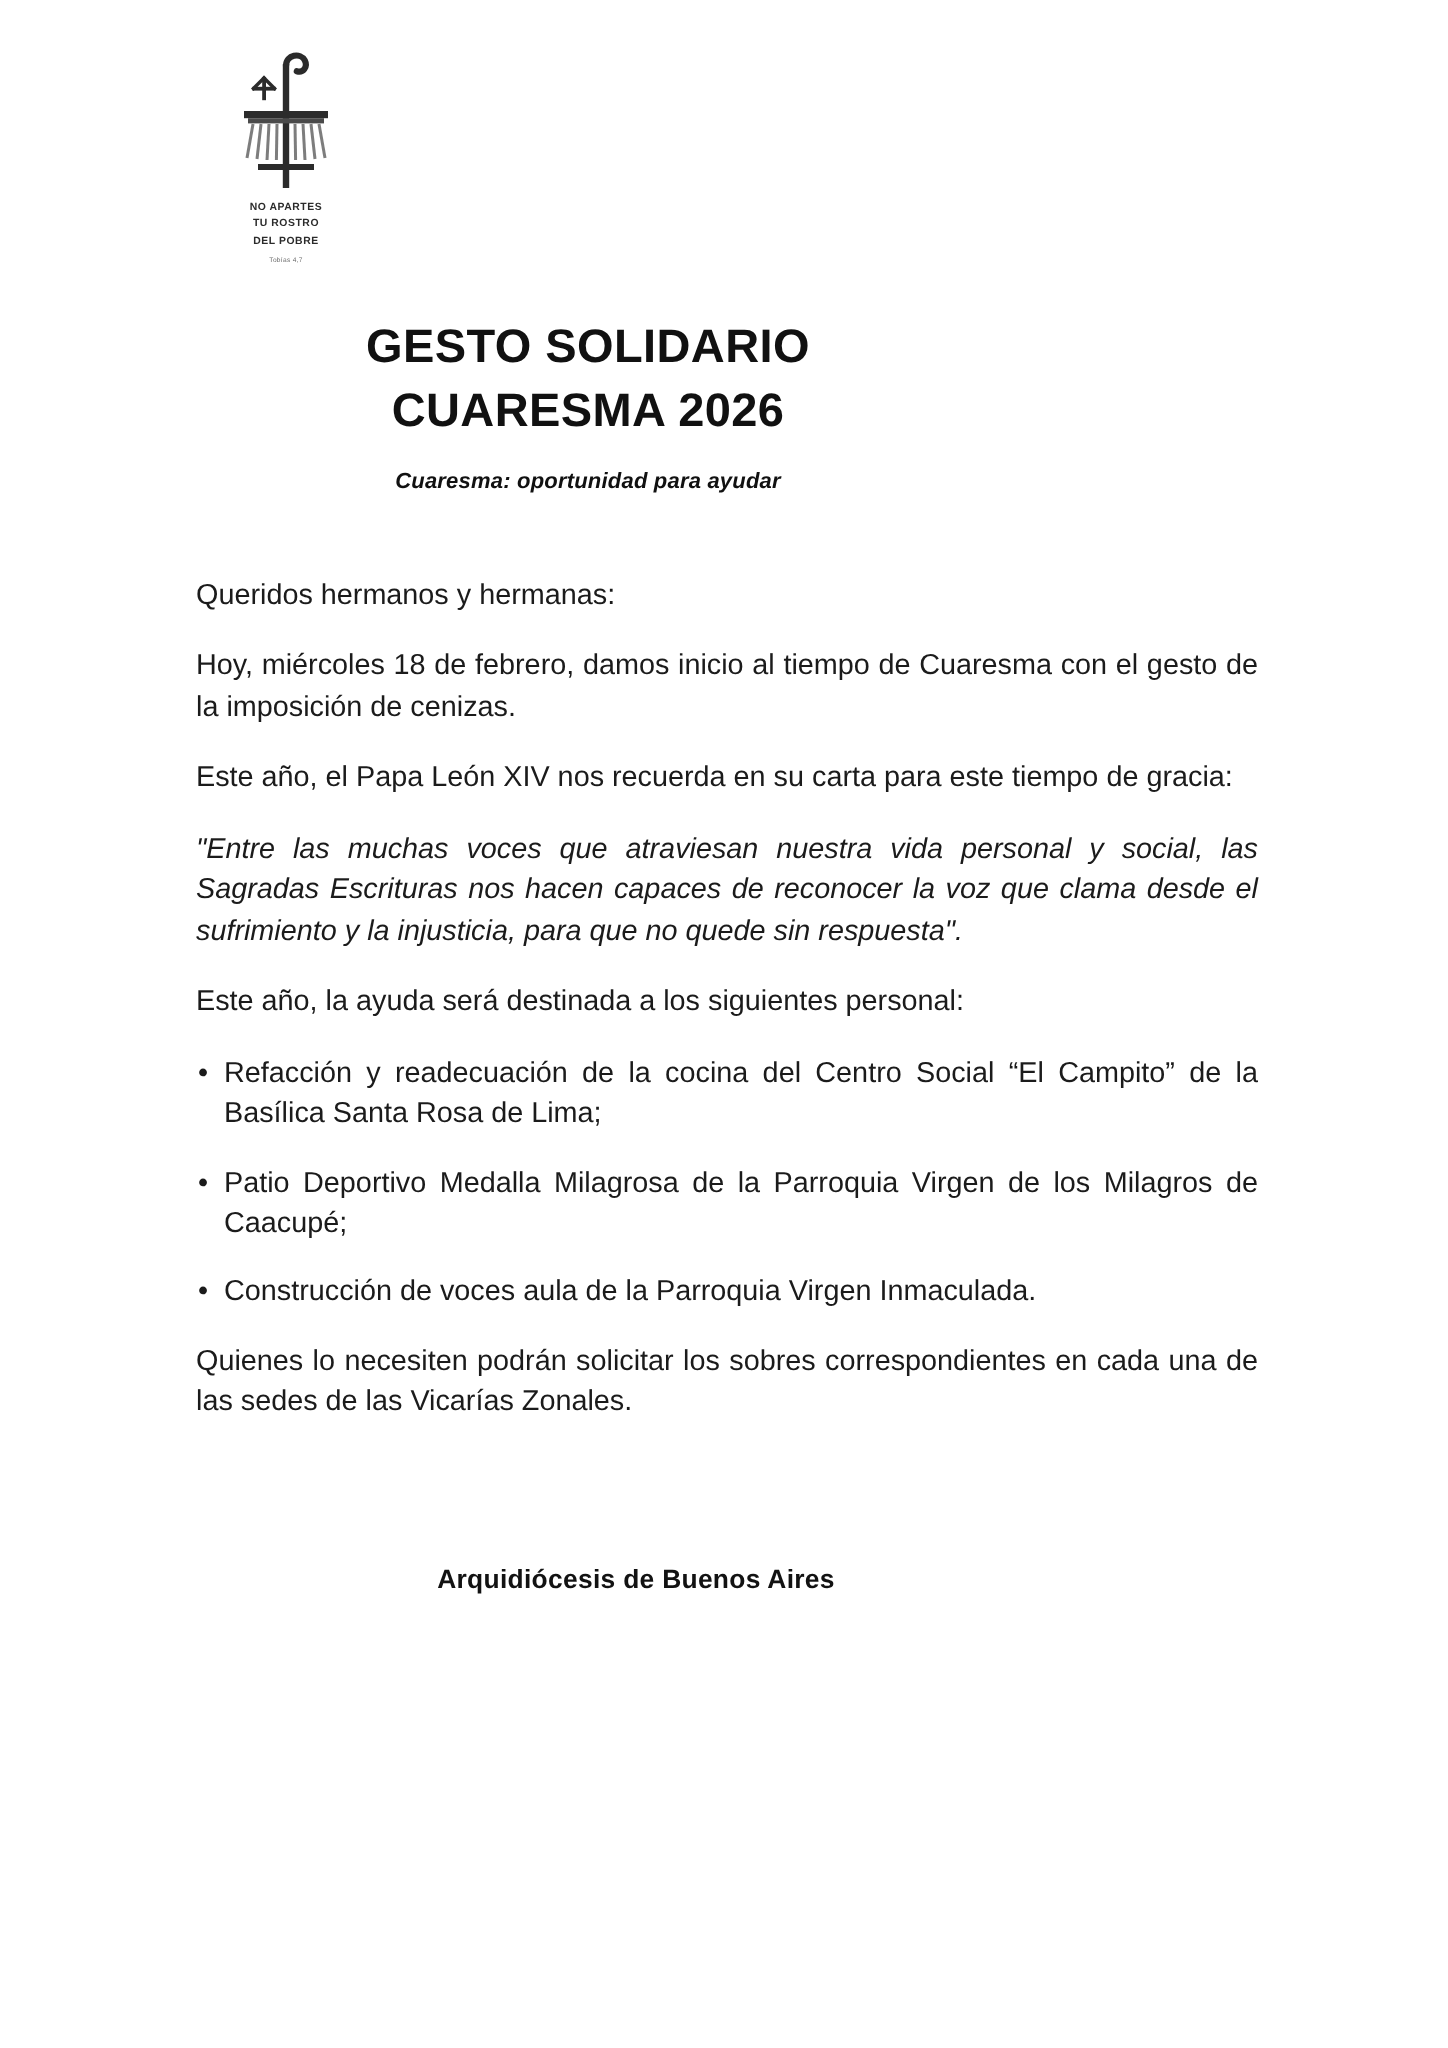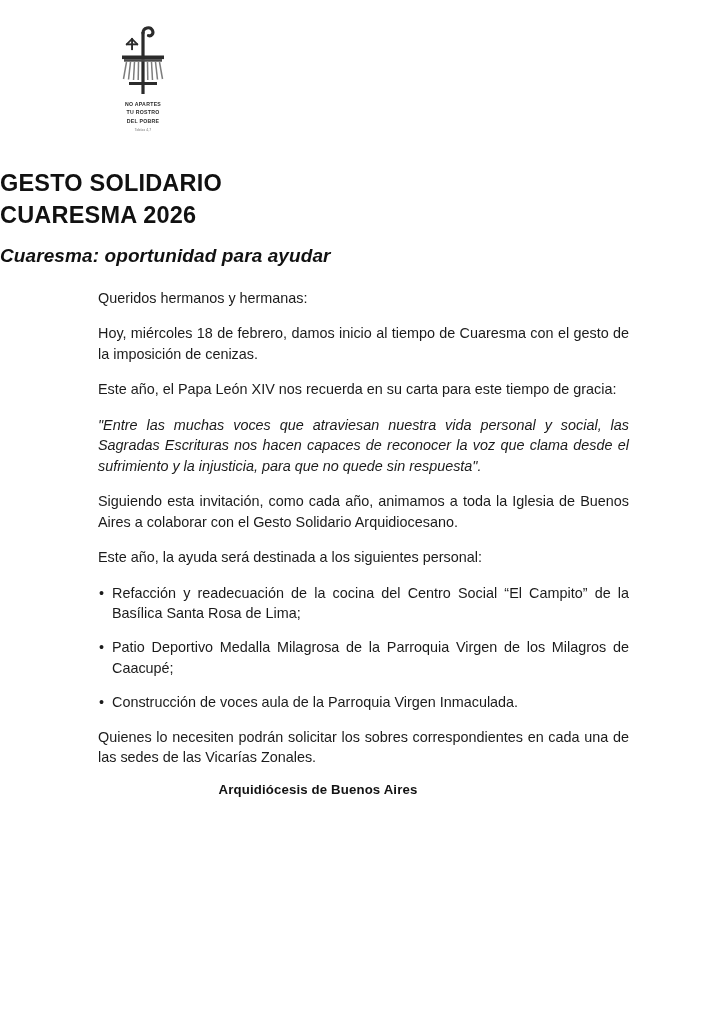--- a/index.html
+++ b/index.html
@@ -44,34 +44,35 @@
     margin-top: 2.5px;
     font-size: 3.3px;
     letter-spacing: 0.15px;
     color: #6d6d6d;
   }
 
   
   .title-block {
     position: absolute;
     left: 0;
-    top: 168px;
+    top: 158px;
     width: 588px;
+    text-align: center;
   }
   .doc-title {
     font-size: 23.5px;
     font-weight: 700;
     line-height: 1.35;
     letter-spacing: 0.2px;
     color: #111111;
     white-space: pre-line;
   }
   .doc-subtitle {
     margin-top: 14px;
-    font-size: 19px;
+    font-size: 11px;
     font-weight: 700;
     font-style: italic;
     letter-spacing: 0.1px;
     color: #111111;
   }
 
   
   .body-block {
     position: absolute;
     left: 98px;
@@ -169,21 +170,20 @@
 <div class="body-block">
 
   <p class="para">Queridos hermanos y hermanas:</p>
 
   <p class="para">Hoy, miércoles 18 de febrero, damos inicio al tiempo de Cuaresma con el gesto de la imposición de cenizas.</p>
 
   <p class="para">Este año, el Papa León XIV nos recuerda en su carta para este tiempo de gracia:</p>
 
   <p class="para quote">"Entre las muchas voces que atraviesan nuestra vida personal y social, las Sagradas Escrituras nos hacen capaces de reconocer la voz que clama desde el sufrimiento y la injusticia, para que no quede sin respuesta".</p>
 
-  <p class="para">Siguiendo esta invitación, como cada año, animamos a toda la Iglesia de Buenos Aires a colaborar con el Gesto Solidario Arquidiocesano.</p>
 
   <p class="para">Este año, la ayuda será destinada a los siguientes personal:</p>
 
   <div class="list-block">
     <p class="bullet">Refacción y readecuación de la cocina del Centro Social “El Campito” de la Basílica Santa Rosa de Lima;</p>
     <p class="bullet">Patio Deportivo Medalla Milagrosa de la Parroquia Virgen de los Milagros de Caacupé;</p>
     <p class="bullet">Construcción de voces aula de la Parroquia Virgen Inmaculada.</p>
   </div>
 
   <p class="para">Quienes lo necesiten podrán solicitar los sobres correspondientes en cada una de las sedes de las Vicarías Zonales.</p>

